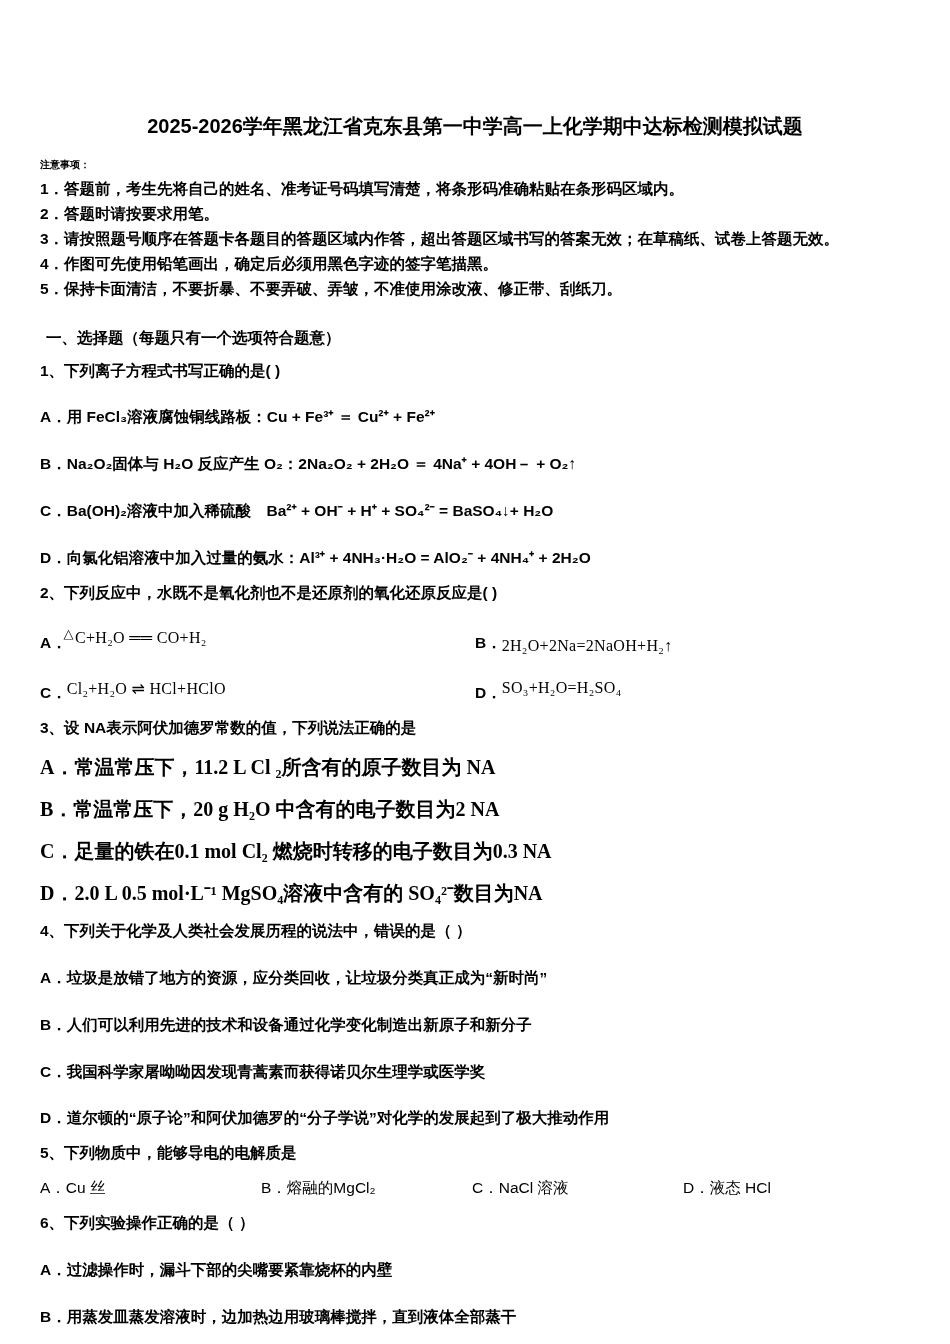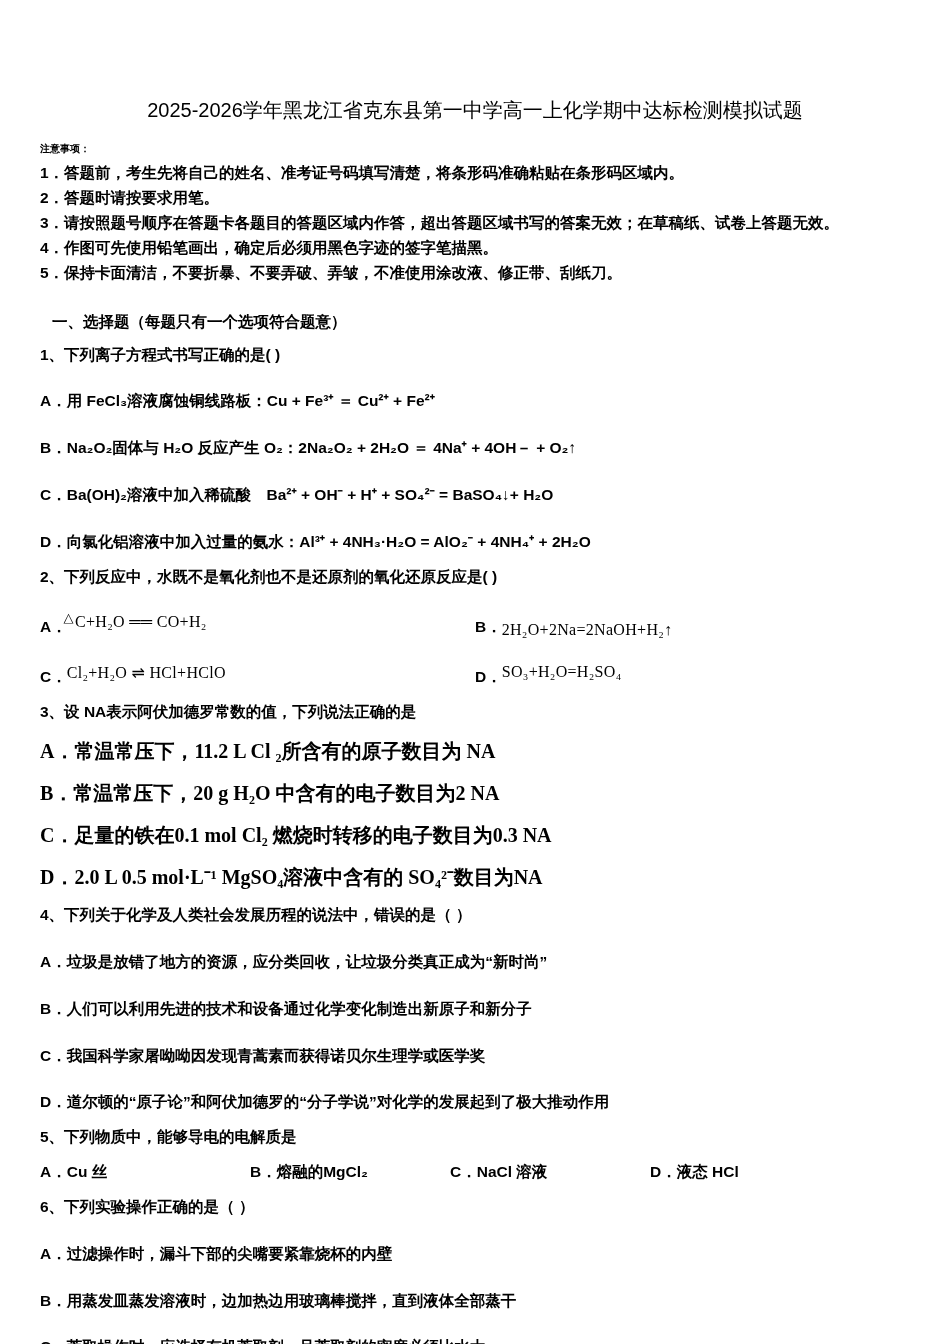--- a/index.html
+++ b/index.html
@@ -16,44 +16,44 @@
   .page {
     width: 950px;
     min-height: 1344px;
     box-sizing: border-box;
     padding: 96px 40px 30px 40px;
     position: relative;
   }
   .doc-title {
     text-align: center;
     font-size: 20px;
-    font-weight: normal;
+    font-weight: bold;
     font-family: "Liberation Sans", sans-serif;
     letter-spacing: 0px;
-    margin: 0 0 18px 0;
+    margin: 16px 0 18px 0;
     line-height: 1.4;
   }
   .notice-head {
     font-size: 10px;
     font-family: "Liberation Sans", sans-serif;
     font-weight: bold;
     margin: 6px 0 4px 0;
   }
   .notice-line {
     font-size: 15.5px;
     font-family: "Liberation Sans", sans-serif;
     font-weight: bold;
     line-height: 1.62;
     margin: 0;
   }
   .section-title {
     font-size: 15.5px;
     font-family: "Liberation Sans", sans-serif;
     font-weight: bold;
-    margin: 26px 0 8px 12px;
+    margin: 26px 0 8px 6px;
   }
   .q-stem {
     font-size: 15.5px;
     font-family: "Liberation Sans", sans-serif;
     font-weight: bold;
     margin: 10px 0 6px 0;
     line-height: 1.6;
   }
   .opt {
     font-size: 15.5px;
@@ -110,22 +110,23 @@
     font-family: "Liberation Serif", serif;
     font-size: 20px;
     font-weight: bold;
     margin: 10px 0;
     line-height: 1.6;
   }
   .opts-inline {
     display: flex;
     font-size: 15.5px;
     font-family: "Liberation Sans", sans-serif;
-    font-weight: bold;
+    font-weight: normal;
     margin: 12px 0;
+    gap: 11px;
   }
   .opts-inline > div:nth-child(1) { width: 210px; }
   .opts-inline > div:nth-child(2) { width: 200px; }
   .opts-inline > div:nth-child(3) { width: 200px; }
 </style>
 </head>
 <body>
 
 <div class="page">
 

